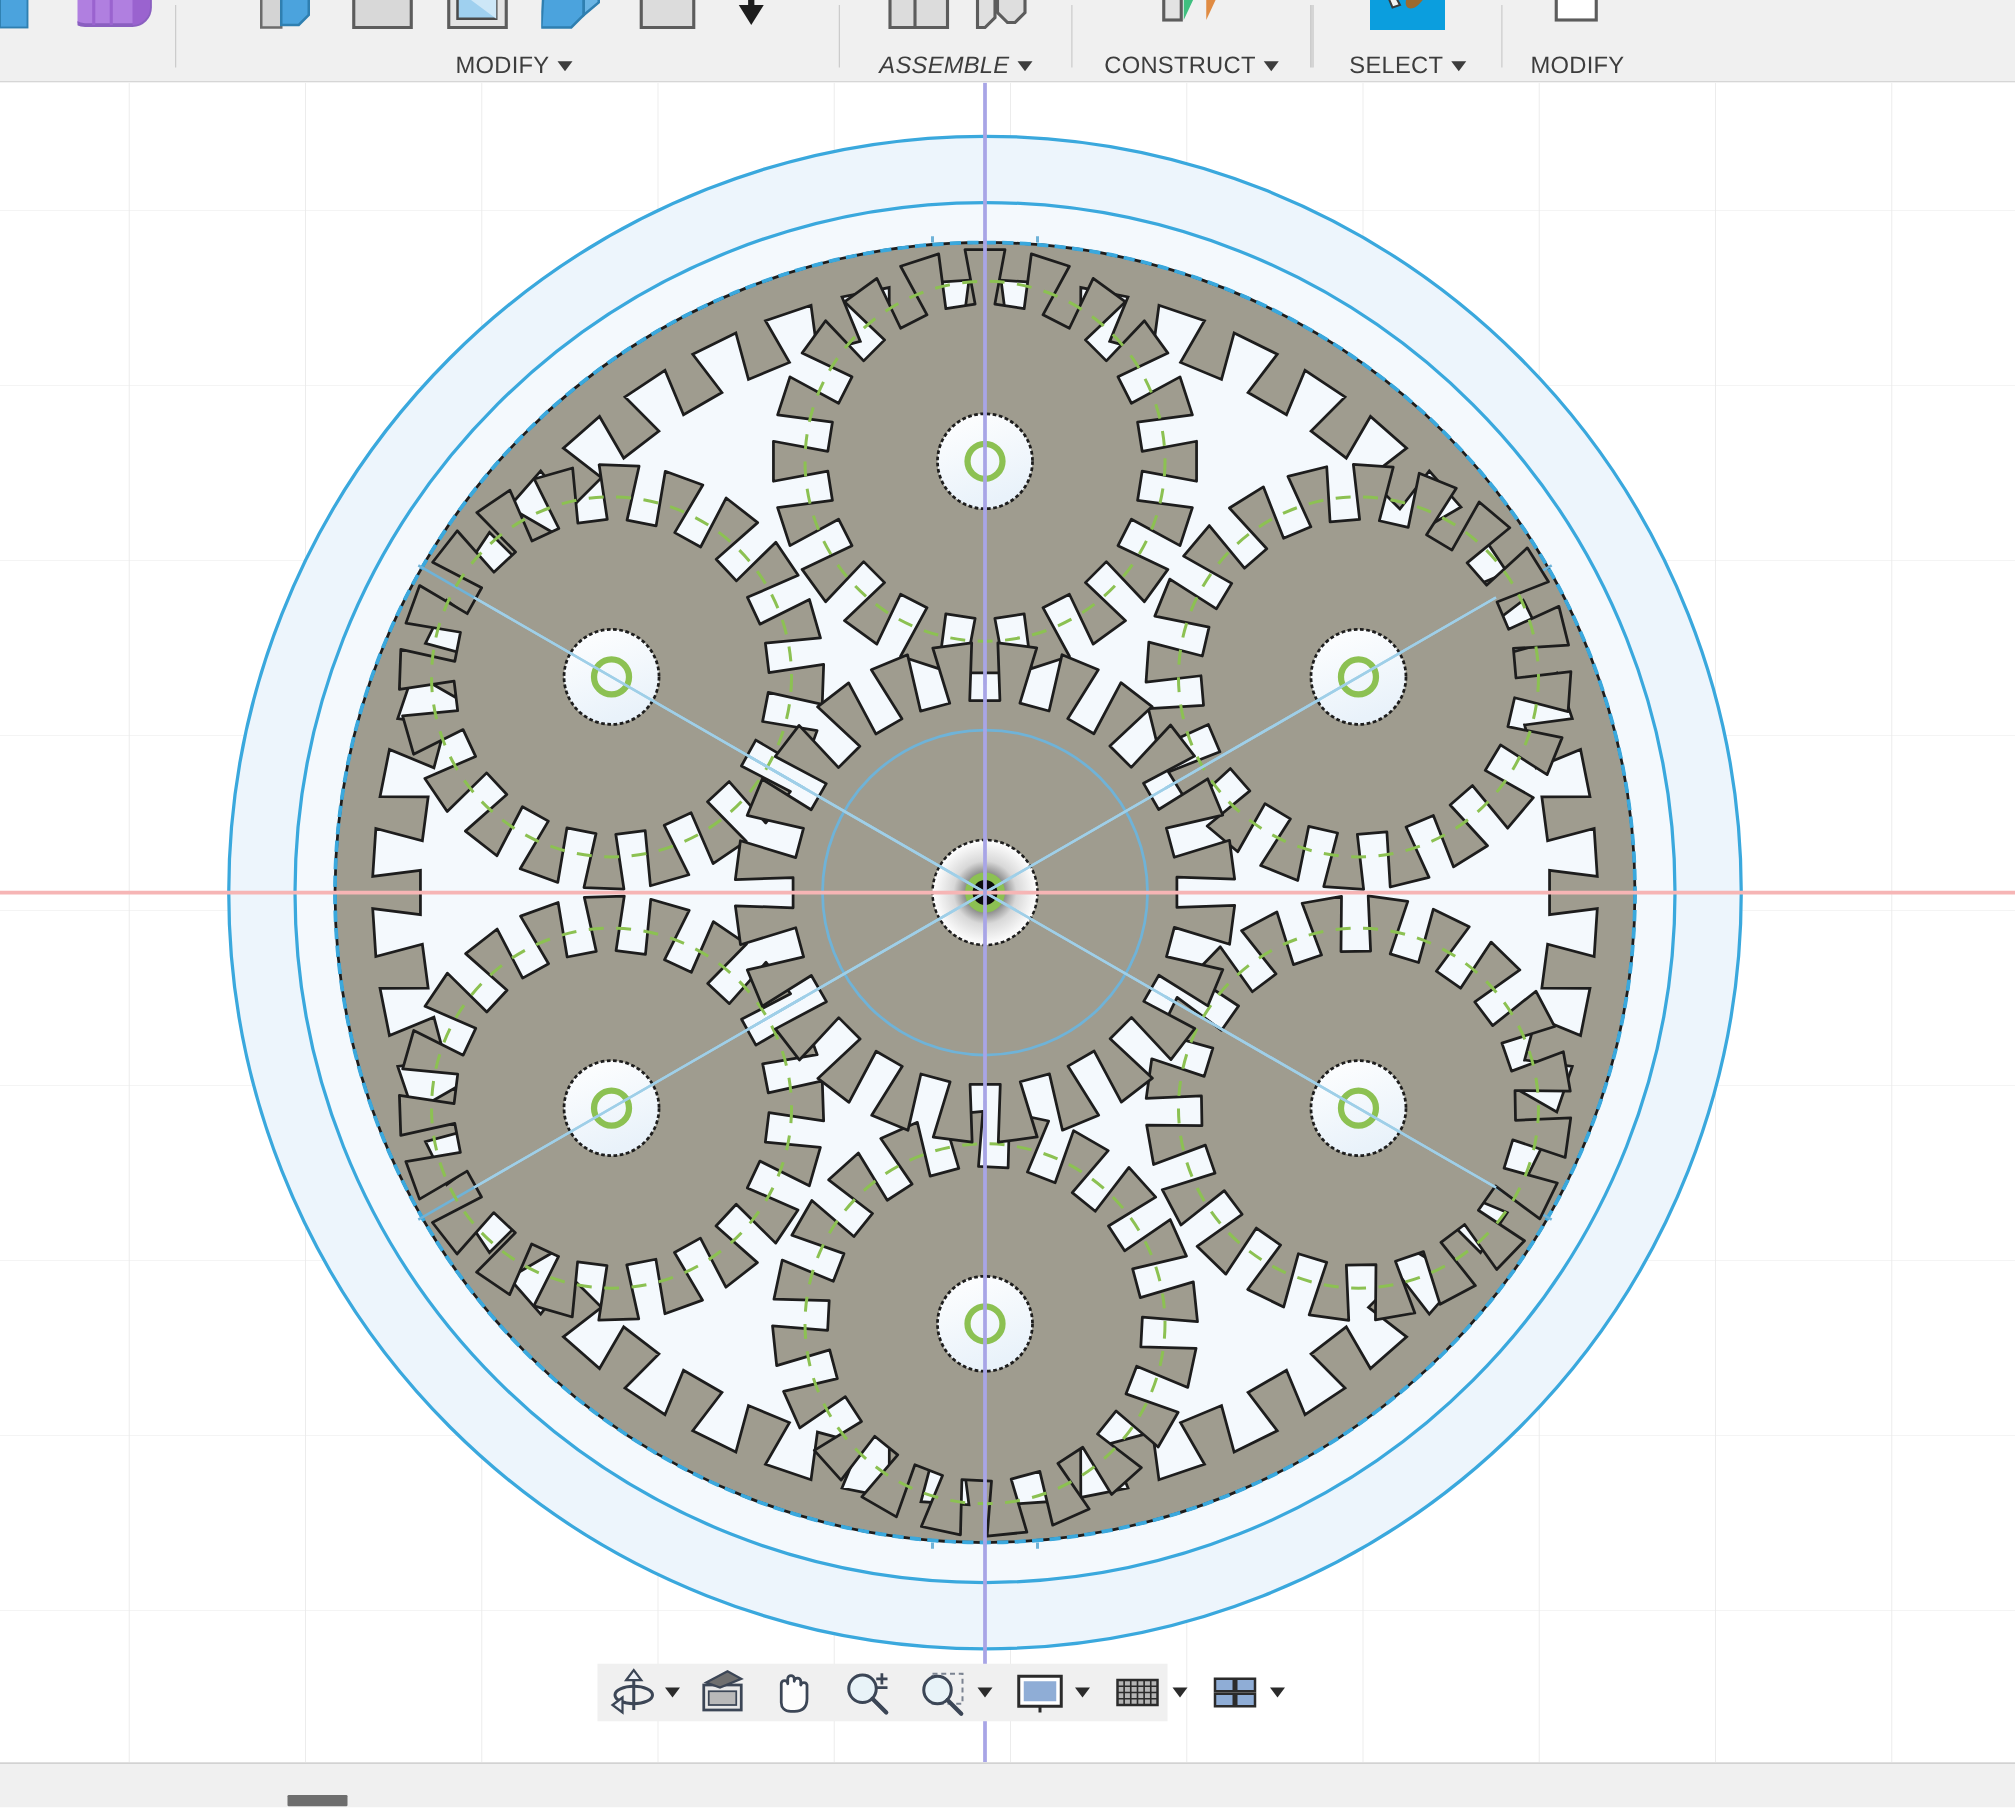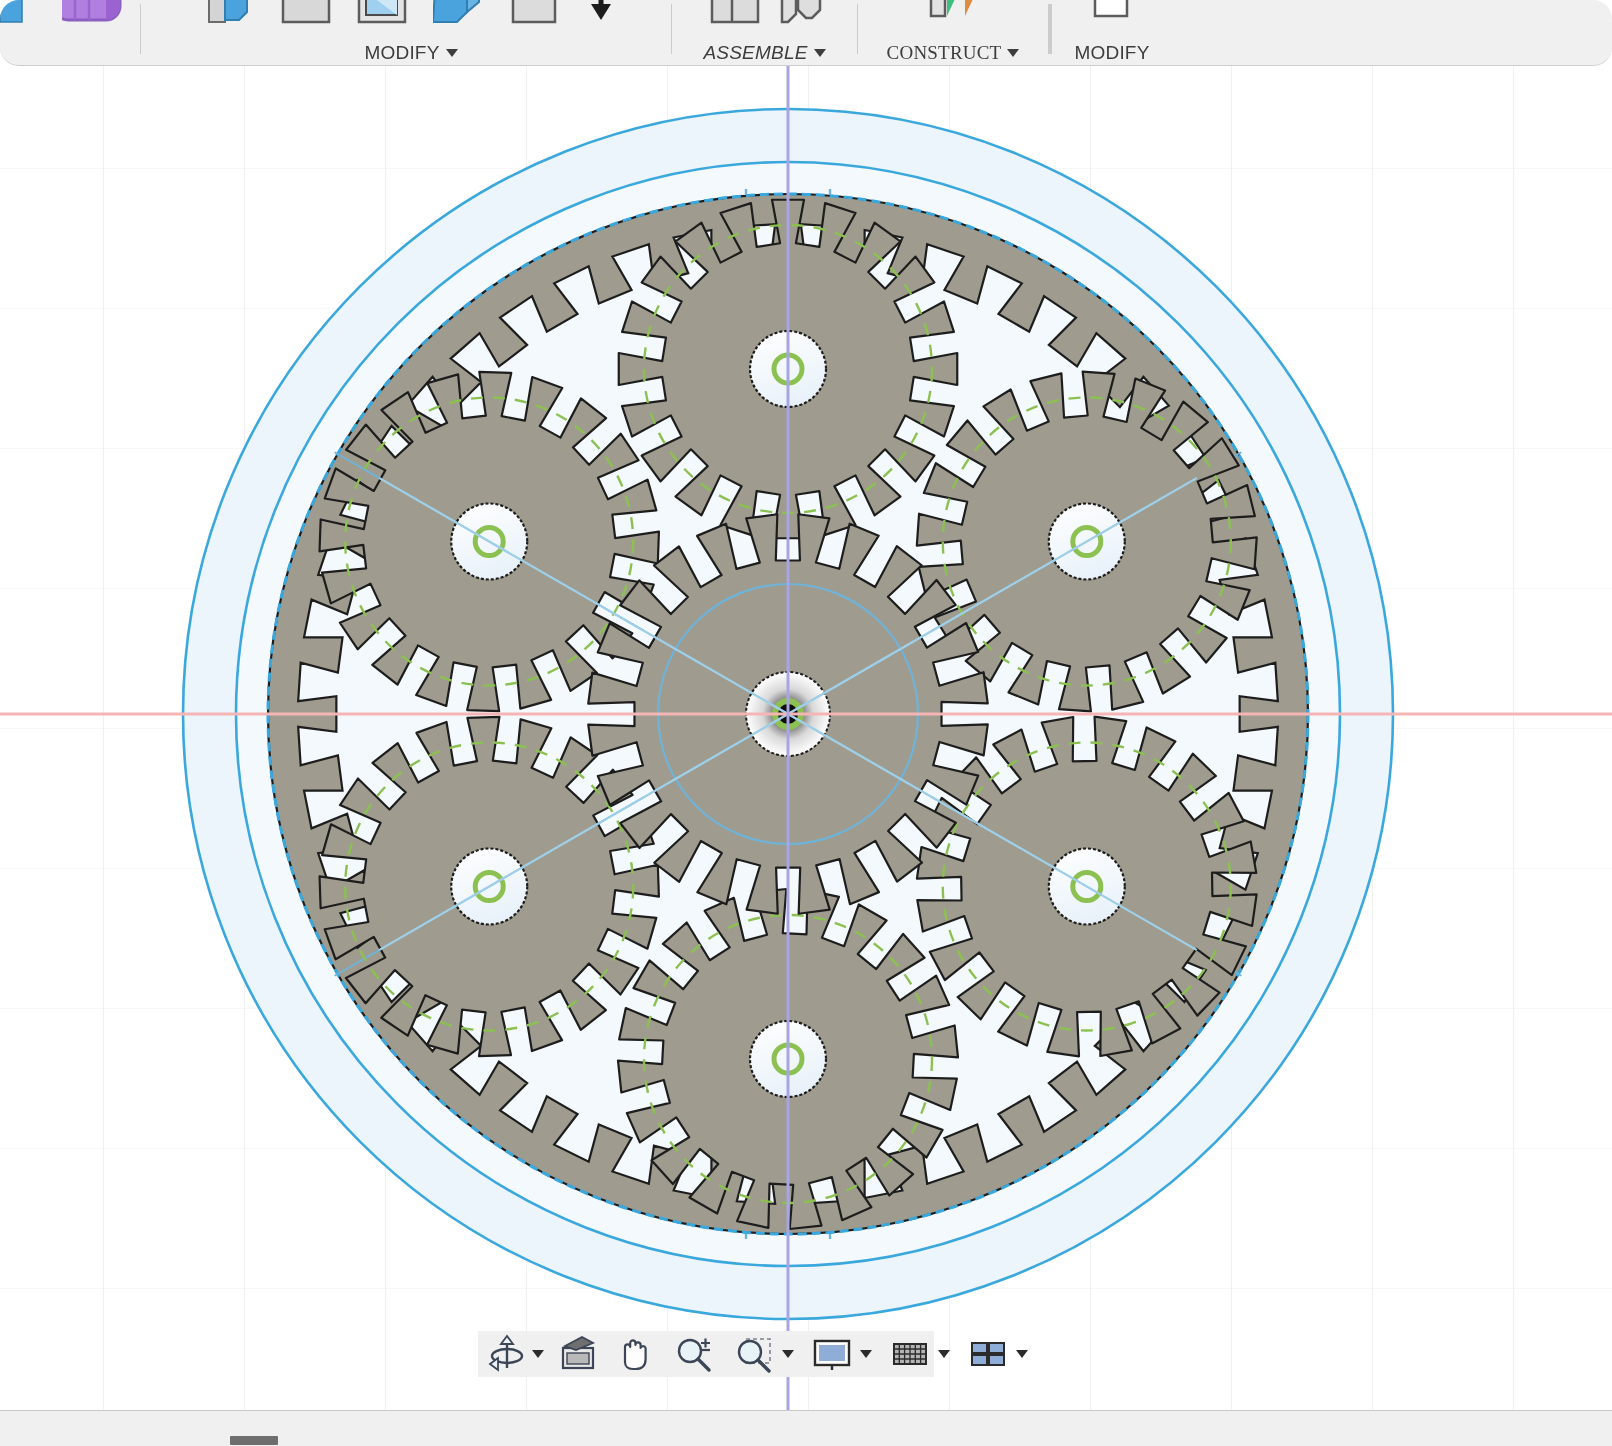--- a/index.html
+++ b/index.html
@@ -10,21 +10,20 @@
     position:relative;
   }
 
   
   #ribbon{
     position:absolute; left:0; top:0; width:1612px; height:66px;
     background:#f0f0f0;
     border-bottom:1px solid #cdcdcd;
     display:flex; align-items:flex-start;
     overflow:hidden;
-    border-radius:19px;
   }
   .rib-group{
     position:relative;
     height:66px;
     display:flex; flex-direction:column; align-items:center; justify-content:flex-start;
     padding:0 6px;
   }
   .rib-sep{
     width:1px; height:50px; background:#cccccc; margin-top:4px; flex:0 0 1px;
   }
@@ -174,21 +173,21 @@
       </span>
     </div>
     <div class="rib-label">
       <span>ASSEMBLE</span>
       <i class="caret"></i>
     </div>
   </div>
 
   <div class="rib-sep"></div>
 
-  <div class="rib-group" style="min-width:190px;font-family:Liberation Serif, serif;">
+  <div class="rib-group" style="min-width:190px;">
     <div class="rib-icons">
       <span class="ico" style="width:60px;">
         <svg width="60" height="44" viewBox="0 0 60 44">
           <rect x="8" y="-14" width="14" height="30" fill="#e2e2e2" stroke="#5c5c5c" stroke-width="2.5"></rect>
           <path d="M24 16 L24 -14 L38 -14 z" fill="#3fbf7f"></path>
           <path d="M42 16 L56 -14 L42 -14 z" fill="#e08b42"></path>
         </svg>
       </span>
     </div>
     <div class="rib-label">
@@ -198,20 +197,36 @@
   </div>
 
   <div class="rib-sep"></div>
 
 
   <div class="rib-sep"></div>
 
 
   <div class="rib-sep"></div>
 
+  <div class="rib-group" style="min-width:150px;">
+    <div class="rib-icons">
+      <span class="ico" style="width:72px;">
+        <svg width="72" height="44" viewBox="0 0 72 44">
+          <rect x="6" y="-24" width="60" height="48" fill="#0b9ede"></rect>
+          <path d="M16 -22 L30 4 L24 6 L14 -18 z" fill="#f2f2f2" stroke="#3b3b3b" stroke-width="1.6"></path>
+          <path d="M52 -20 C36 -8 32 2 36 6 C42 10 52 -2 56 -16 z" fill="#9d6a2e"></path>
+          <path d="M54 -22 l8 -2 l-4 8 z" fill="#c8c8c8"></path>
+        </svg>
+      </span>
+    </div>
+    <div class="rib-label">
+      <span>SELECT</span>
+      <i class="caret"></i>
+    </div>
+  </div>
 
   <div class="rib-sep"></div>
 
   <div class="rib-group" style="min-width:120px;">
     <div class="rib-icons">
       <span class="ico" style="width:46px;">
         <svg width="46" height="44" viewBox="0 0 46 44">
           <rect x="6" y="-18" width="32" height="34" fill="#ffffff" stroke="#5c5c5c" stroke-width="2.5"></rect>
         </svg>
       </span>

